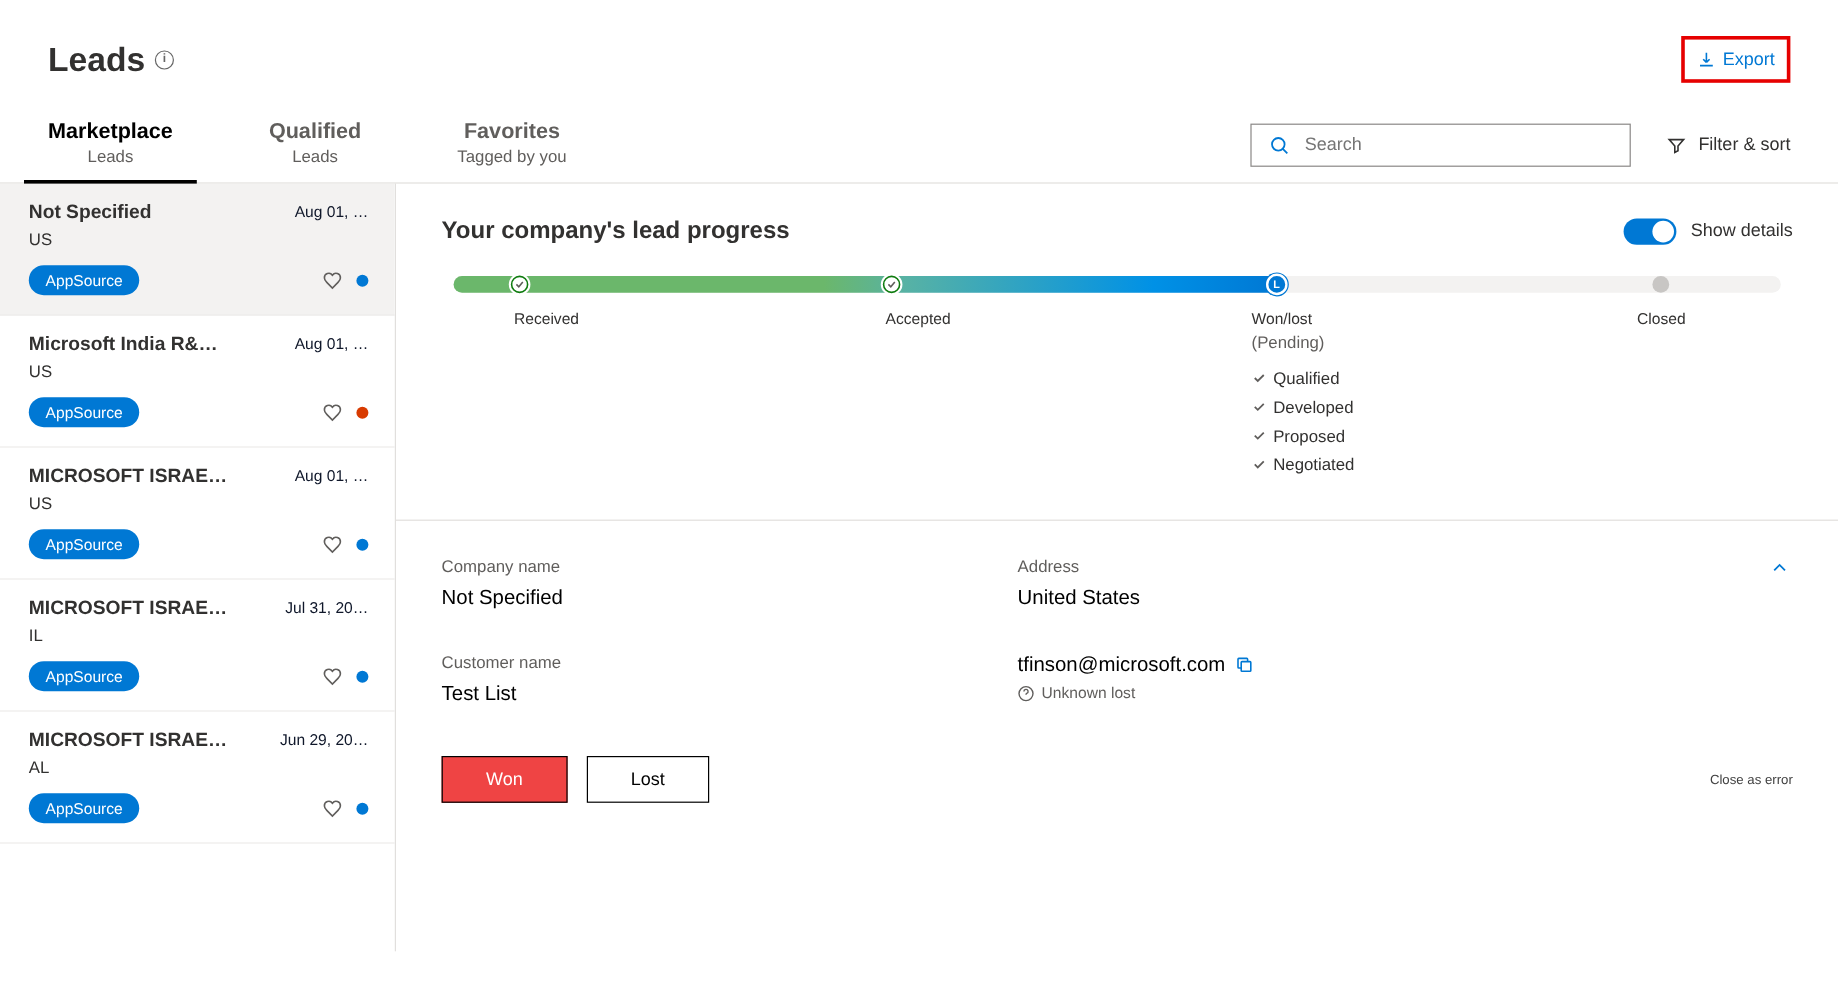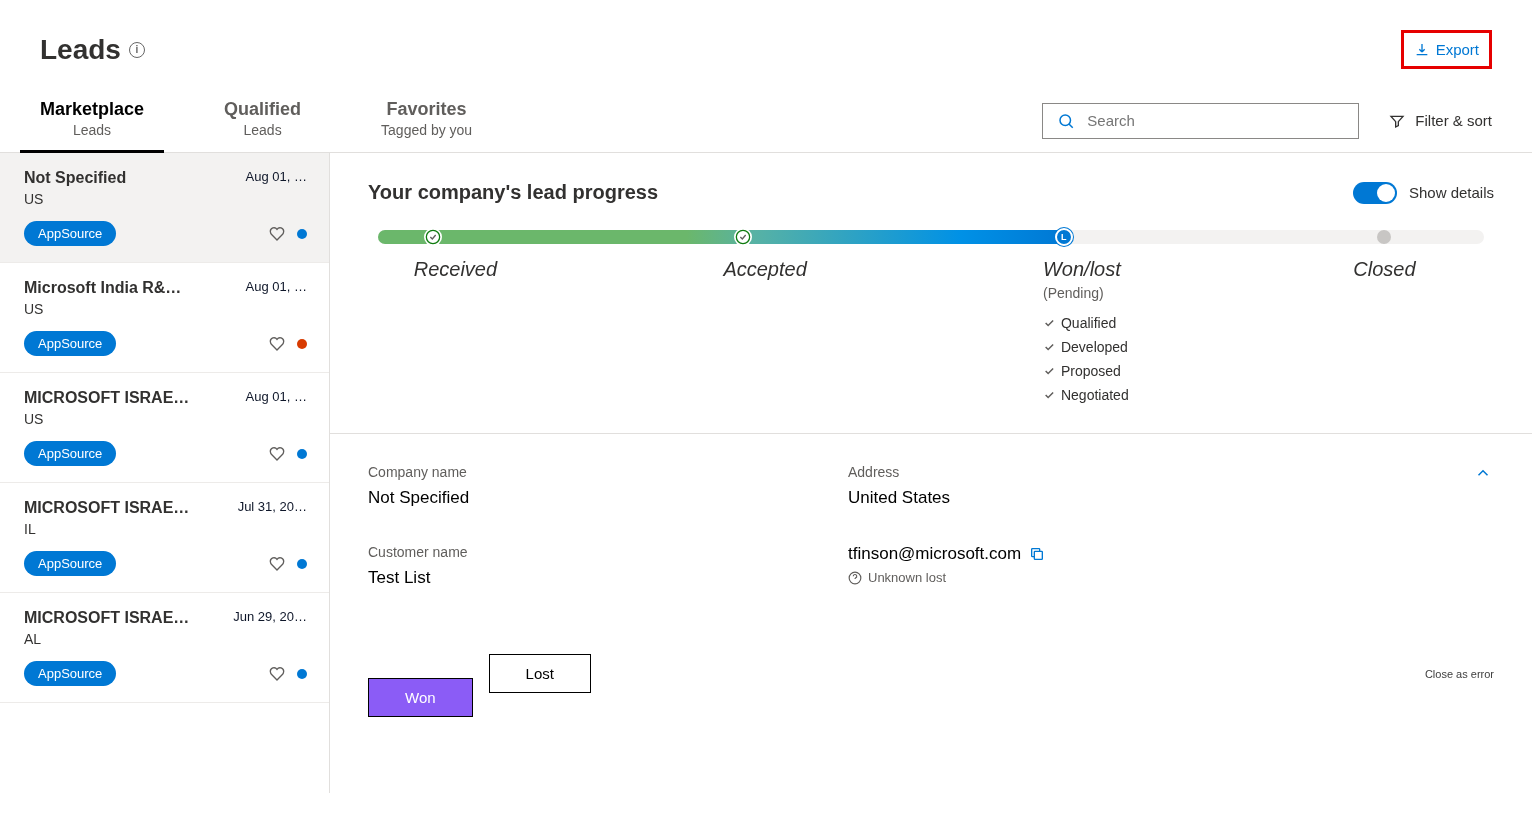--- a/index.html
+++ b/index.html
@@ -57,38 +57,38 @@
 .progress-fill { position: absolute; left: 0; top: 0; height: 100%; width: 62%; border-radius: 7px; background: linear-gradient(90deg, #6bb76b 0%, #6bb76b 45%, #57b2a5 55%, #0091e6 85%, #0078d4 100%); }
 .stage-node { position: absolute; top: -2px; width: 18px; height: 18px; border-radius: 50%; background: #fff; display: flex; align-items: center; justify-content: center; transform: translateX(-50%); }
 .stage-node.done { border: none; }
 .stage-node.done svg { width: 16px; height: 16px; color: #107c10; background:#fff; border-radius:50%; }
 .stage-node.current { background: #0078d4; color: #fff; font-size: 9px; font-weight: 700; border: 2px solid #fff; box-shadow: 0 0 0 1px #0078d4; }
 .stage-node.pending { background: #c8c6c4; width:14px; height:14px; top:0; }
 
 .stage-labels { position: relative; margin: 14px 10px 0; height: 160px; }
 .stage-label { position: absolute; transform: translateX(-50%); text-align: left; }
 .stage-label.center { text-align:center; }
-.stage-label-title { font-size: 20px; white-space: nowrap; font-style: italic; }
+.stage-label-title { font-size: 13px; white-space: nowrap; }
 .stage-label-sub { font-size: 14px; color: #605e5c; margin-top: 4px; }
 .stage-checklist { margin-top: 14px; }
 .stage-checklist div { font-size: 14px; color: #323130; margin: 8px 0; display: flex; align-items: center; gap: 6px; }
 .stage-checklist svg { width: 12px; height: 12px; color: #605e5c; }
 
 .info-section { padding: 30px 38px; position: relative; }
 .info-grid { display: grid; grid-template-columns: 1fr 1fr; gap: 36px 60px; max-width: 900px; }
 .info-label { font-size: 14px; color: #605e5c; margin-bottom: 8px; }
 .info-value { font-size: 17px; color: #000; }
 .email-row { display: flex; align-items: center; gap: 8px; }
 .copy-icon { width: 16px; height: 16px; color: #0078d4; cursor: pointer; }
 .email-note { font-size: 13px; color: #605e5c; display: flex; align-items: center; gap: 6px; margin-top: 6px; }
 .chevron { position: absolute; right: 40px; top: 30px; color: #0078d4; cursor: pointer; }
 
 .footer { display: flex; align-items: center; padding: 12px 38px 20px; gap: 16px; }
 .btn { padding: 10px 36px; font-size: 15px; cursor: pointer; border: 1px solid #000; }
-.btn.primary { background: #8b5cf6; color: #fff; margin-top: 48px; }
+.btn.primary { background: #ef4444; color: #fff; }
 .btn.secondary { background: #fff; color: #000; }
 .close-error { margin-left: auto; color: #404040; font-size: 11px; cursor: pointer; }
 </style>
 </head>
 <body>
 
 <div class="header">
   <h1>
     <span>Leads</span>
     <span class="info-icon">i</span>

